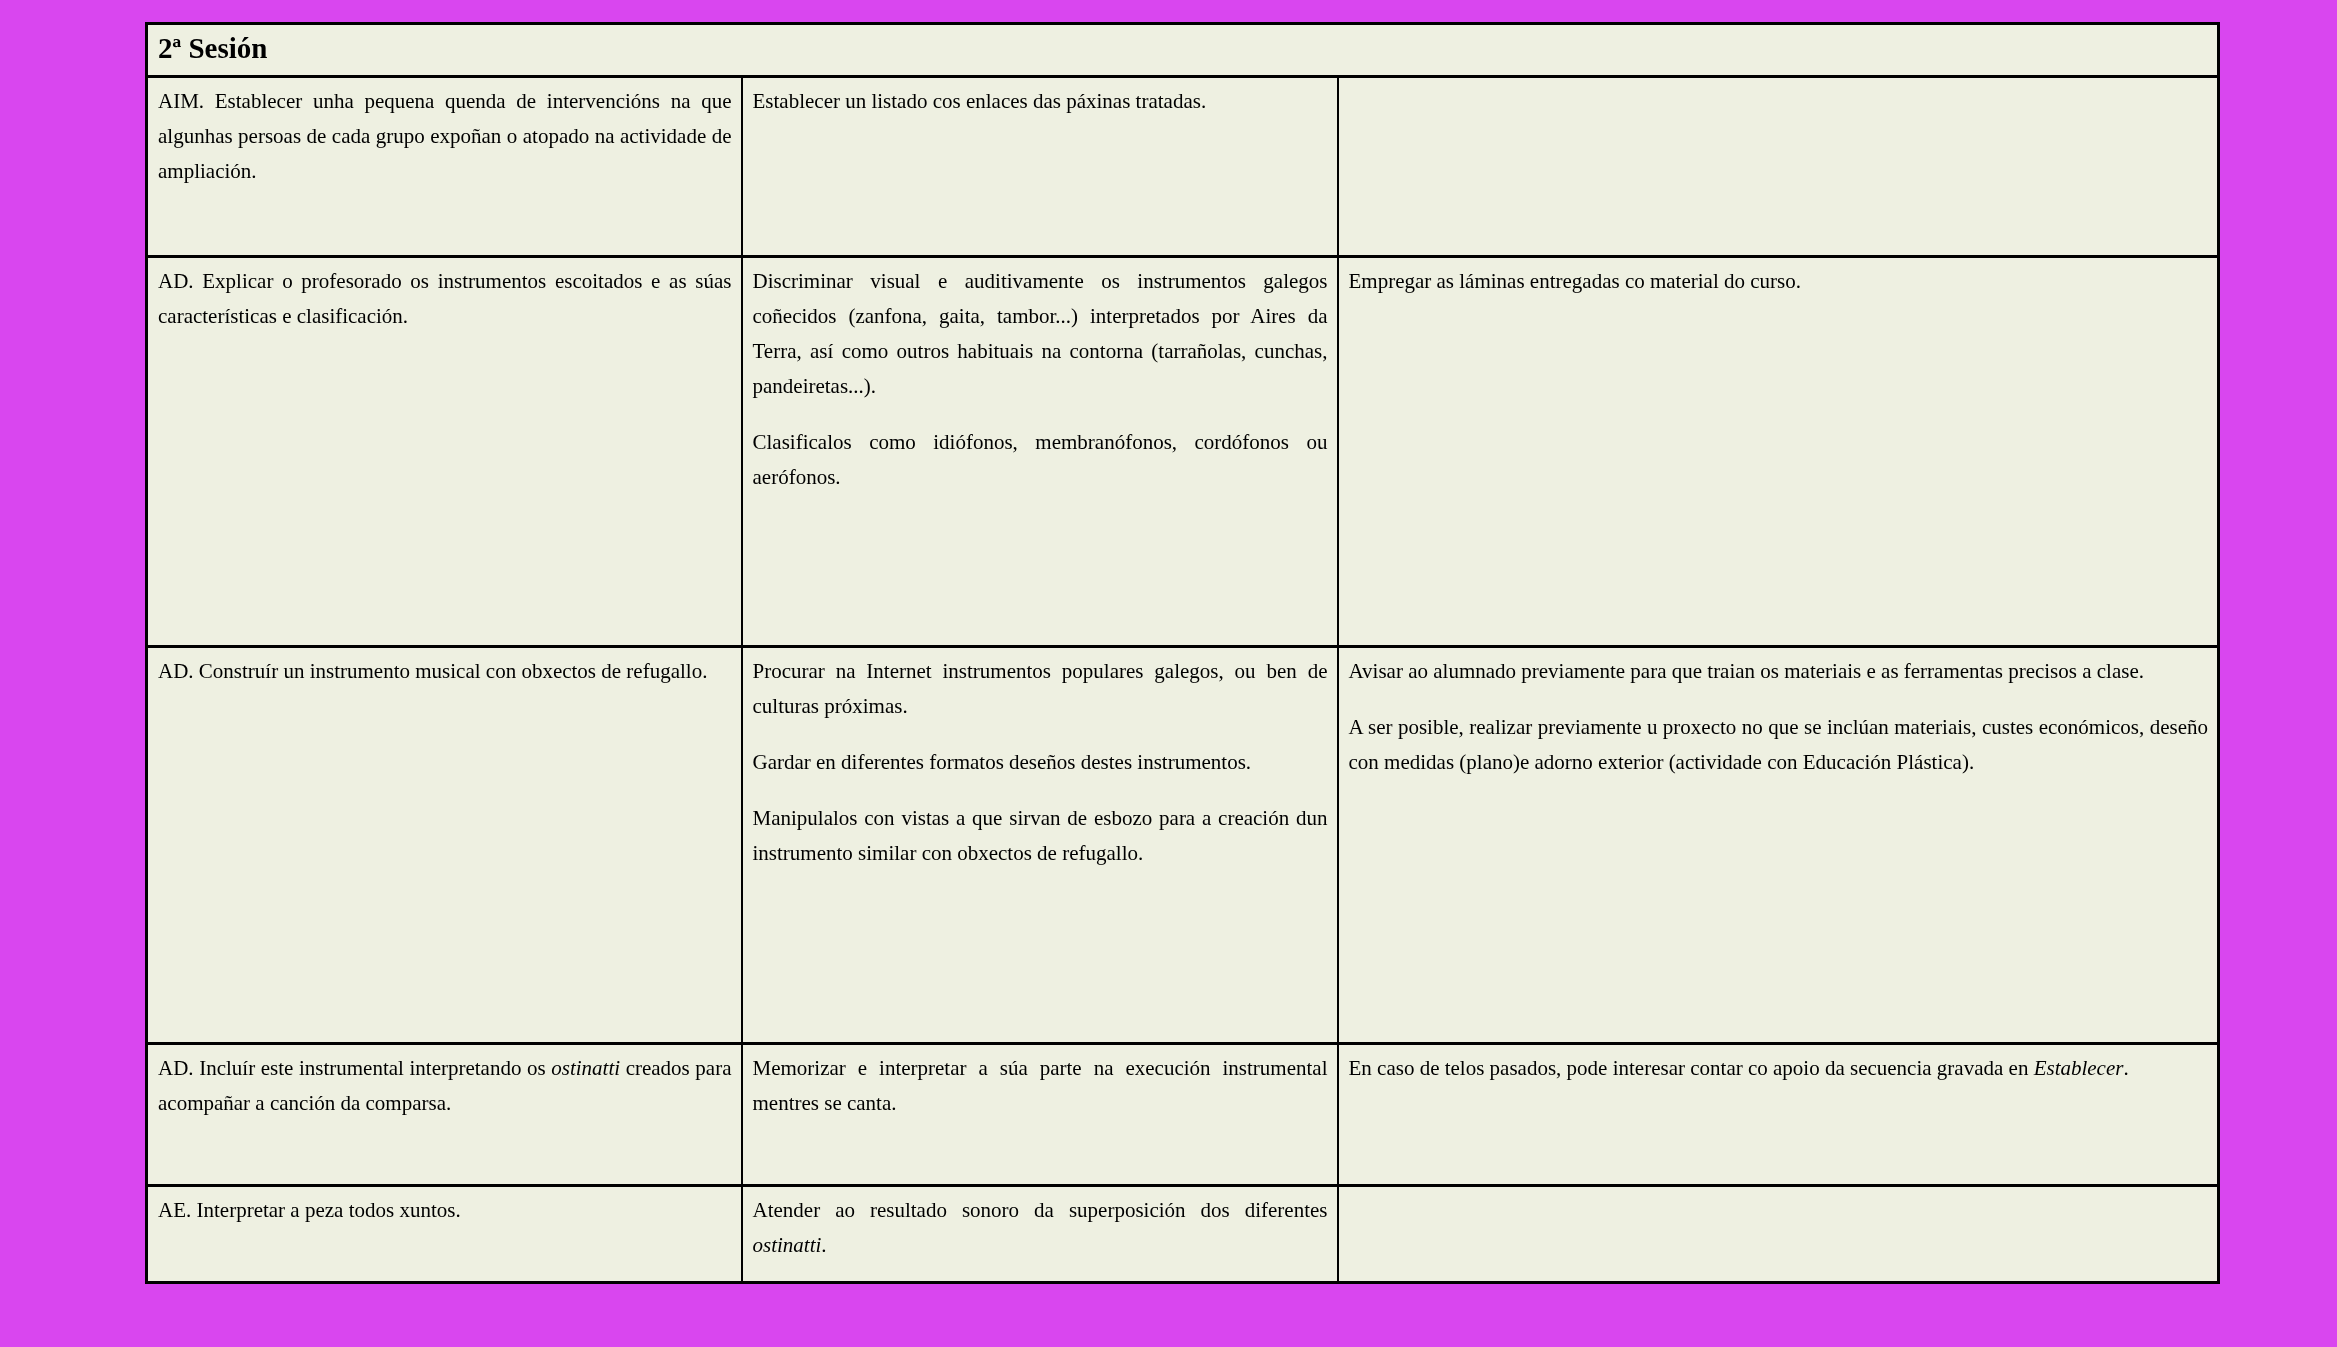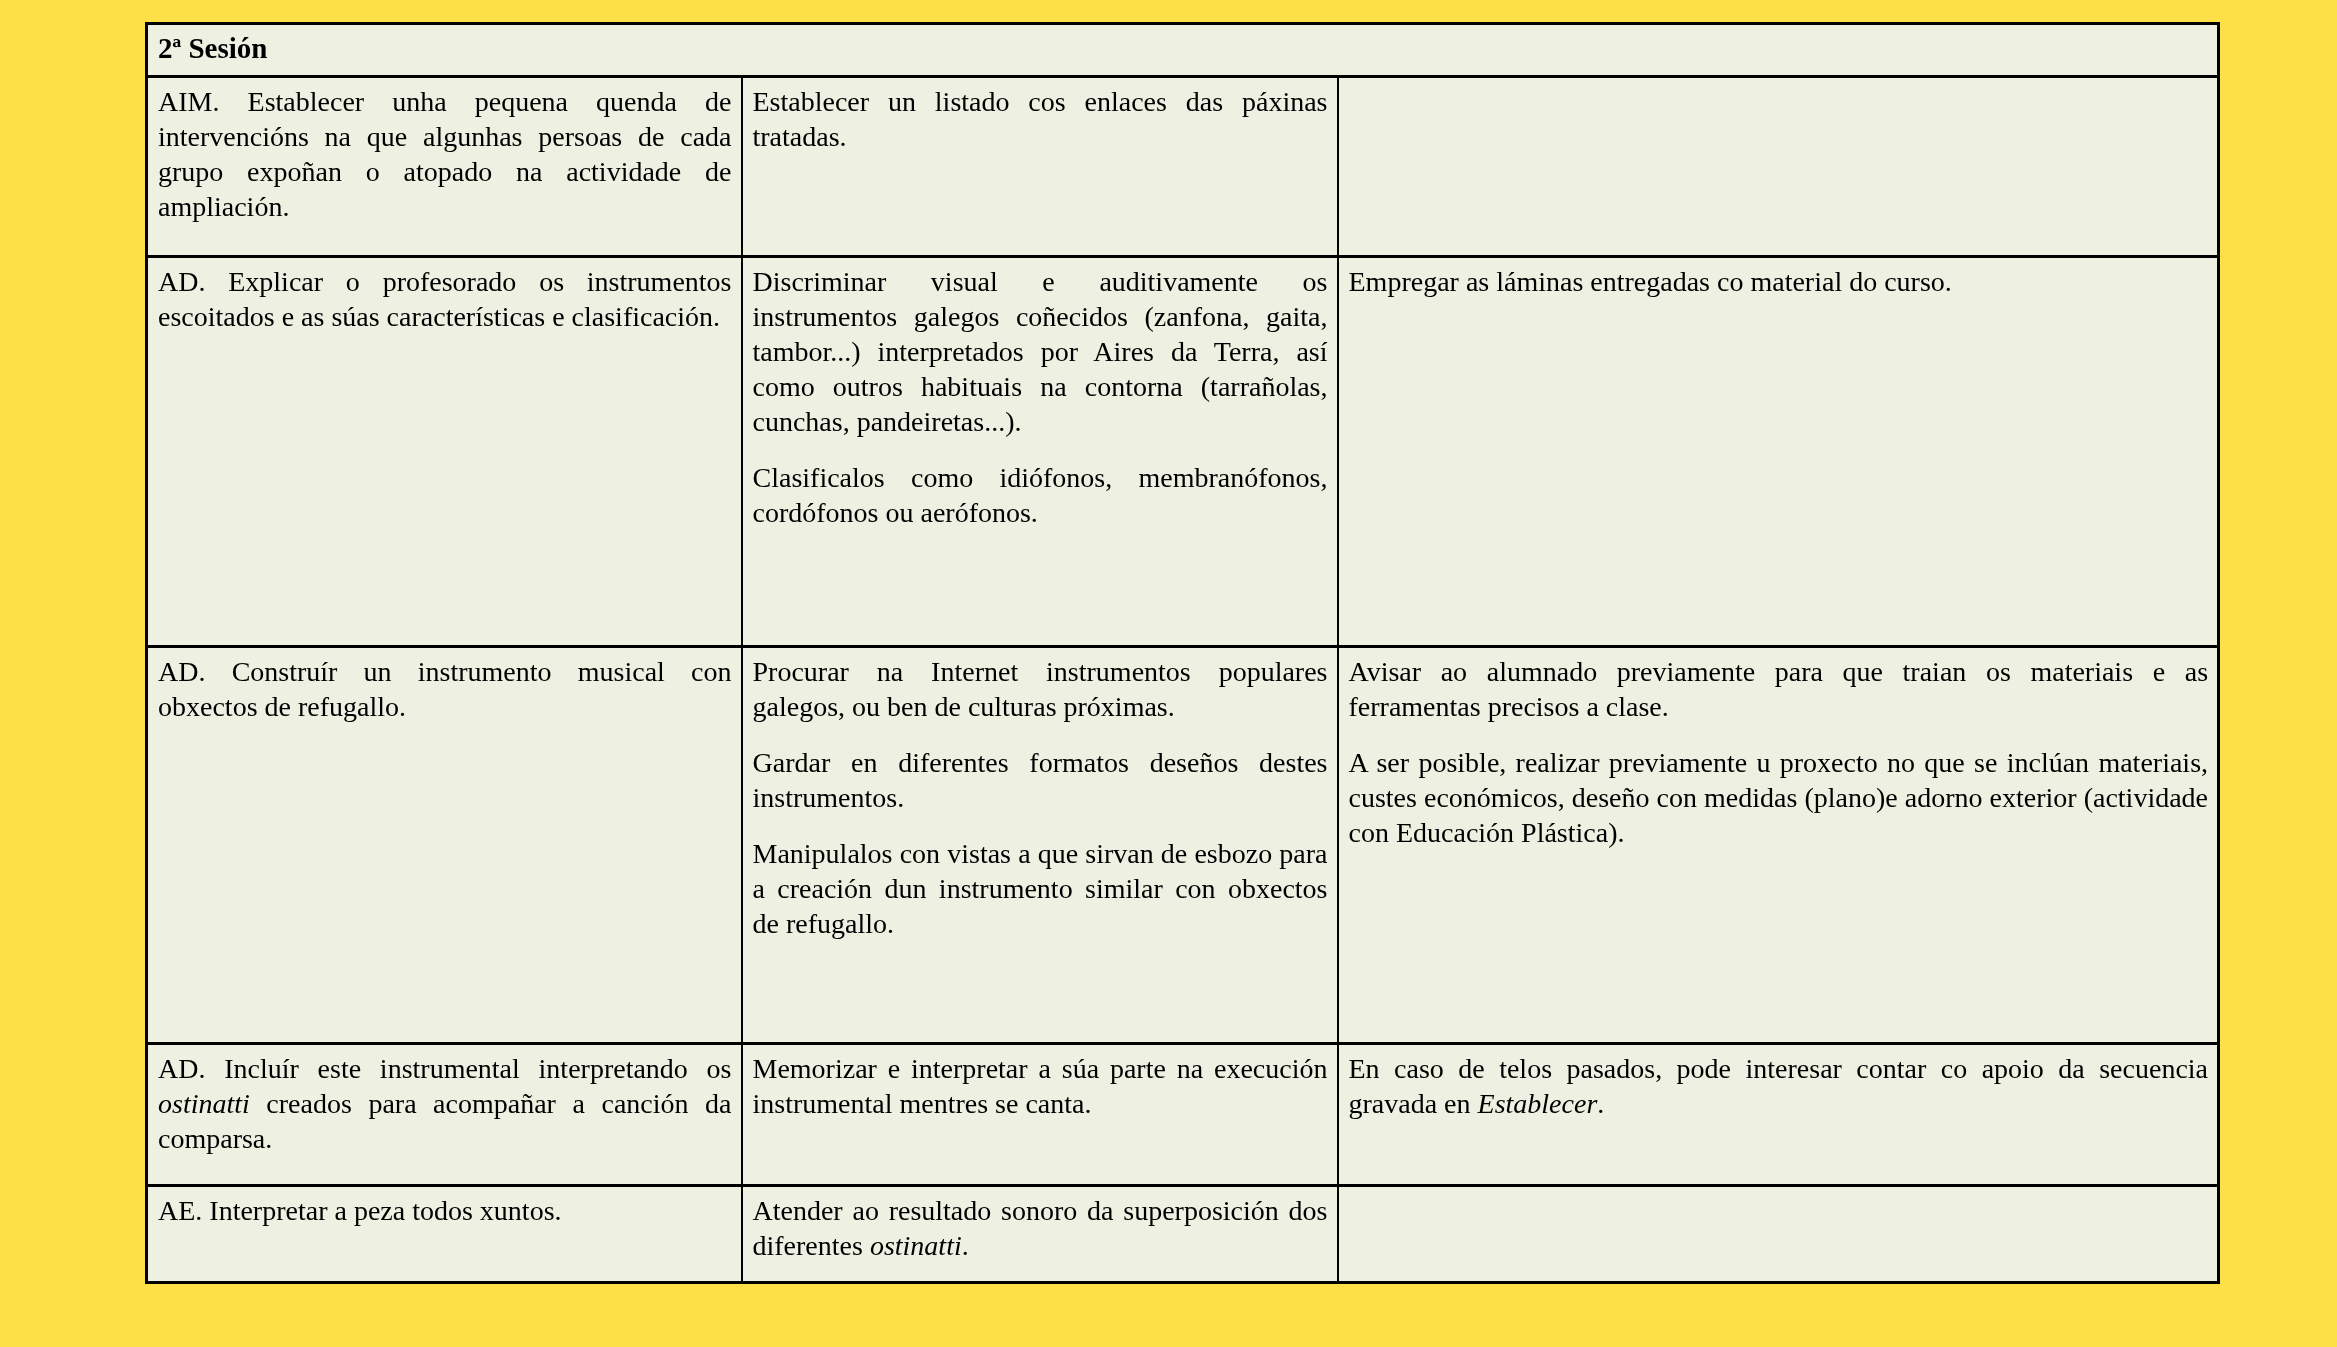--- a/index.html
+++ b/index.html
@@ -8,21 +8,21 @@
     padding: 0;
     background: #ffffff;
     width: 2337px;
     height: 1347px;
     font-family: "Liberation Serif", "DejaVu Serif", serif;
   }
   .page {
     position: relative;
     width: 2337px;
     height: 1347px;
-    background: #fde047;
+    background: #d946ef;
     overflow: hidden;
   }
   table.session-table {
     position: absolute;
     left: 145px;
     top: 22px;
     width: 2072px;
     border-collapse: collapse;
     table-layout: fixed;
     background: #eef0e1;
@@ -31,21 +31,21 @@
   table.session-table col.c2 { width: 596px; }
   table.session-table col.c3 { width: 881px; }
   table.session-table td, table.session-table th {
     border-top: 3px solid #000000;
     border-bottom: 3px solid #000000;
     border-left: 2px solid #000000;
     border-right: 2px solid #000000;
     background: #eef0e1;
     vertical-align: top;
     padding: 6px 9px 6px 10px;
-    font-size: 28px;
+    font-size: 21px;
     line-height: 35px;
     color: #000000;
     text-align: left;
     font-weight: normal;
   }
   
   table.session-table { border: 3px solid #000000; }
   tr.session-row td {
     font-weight: bold;
     font-size: 29px;

